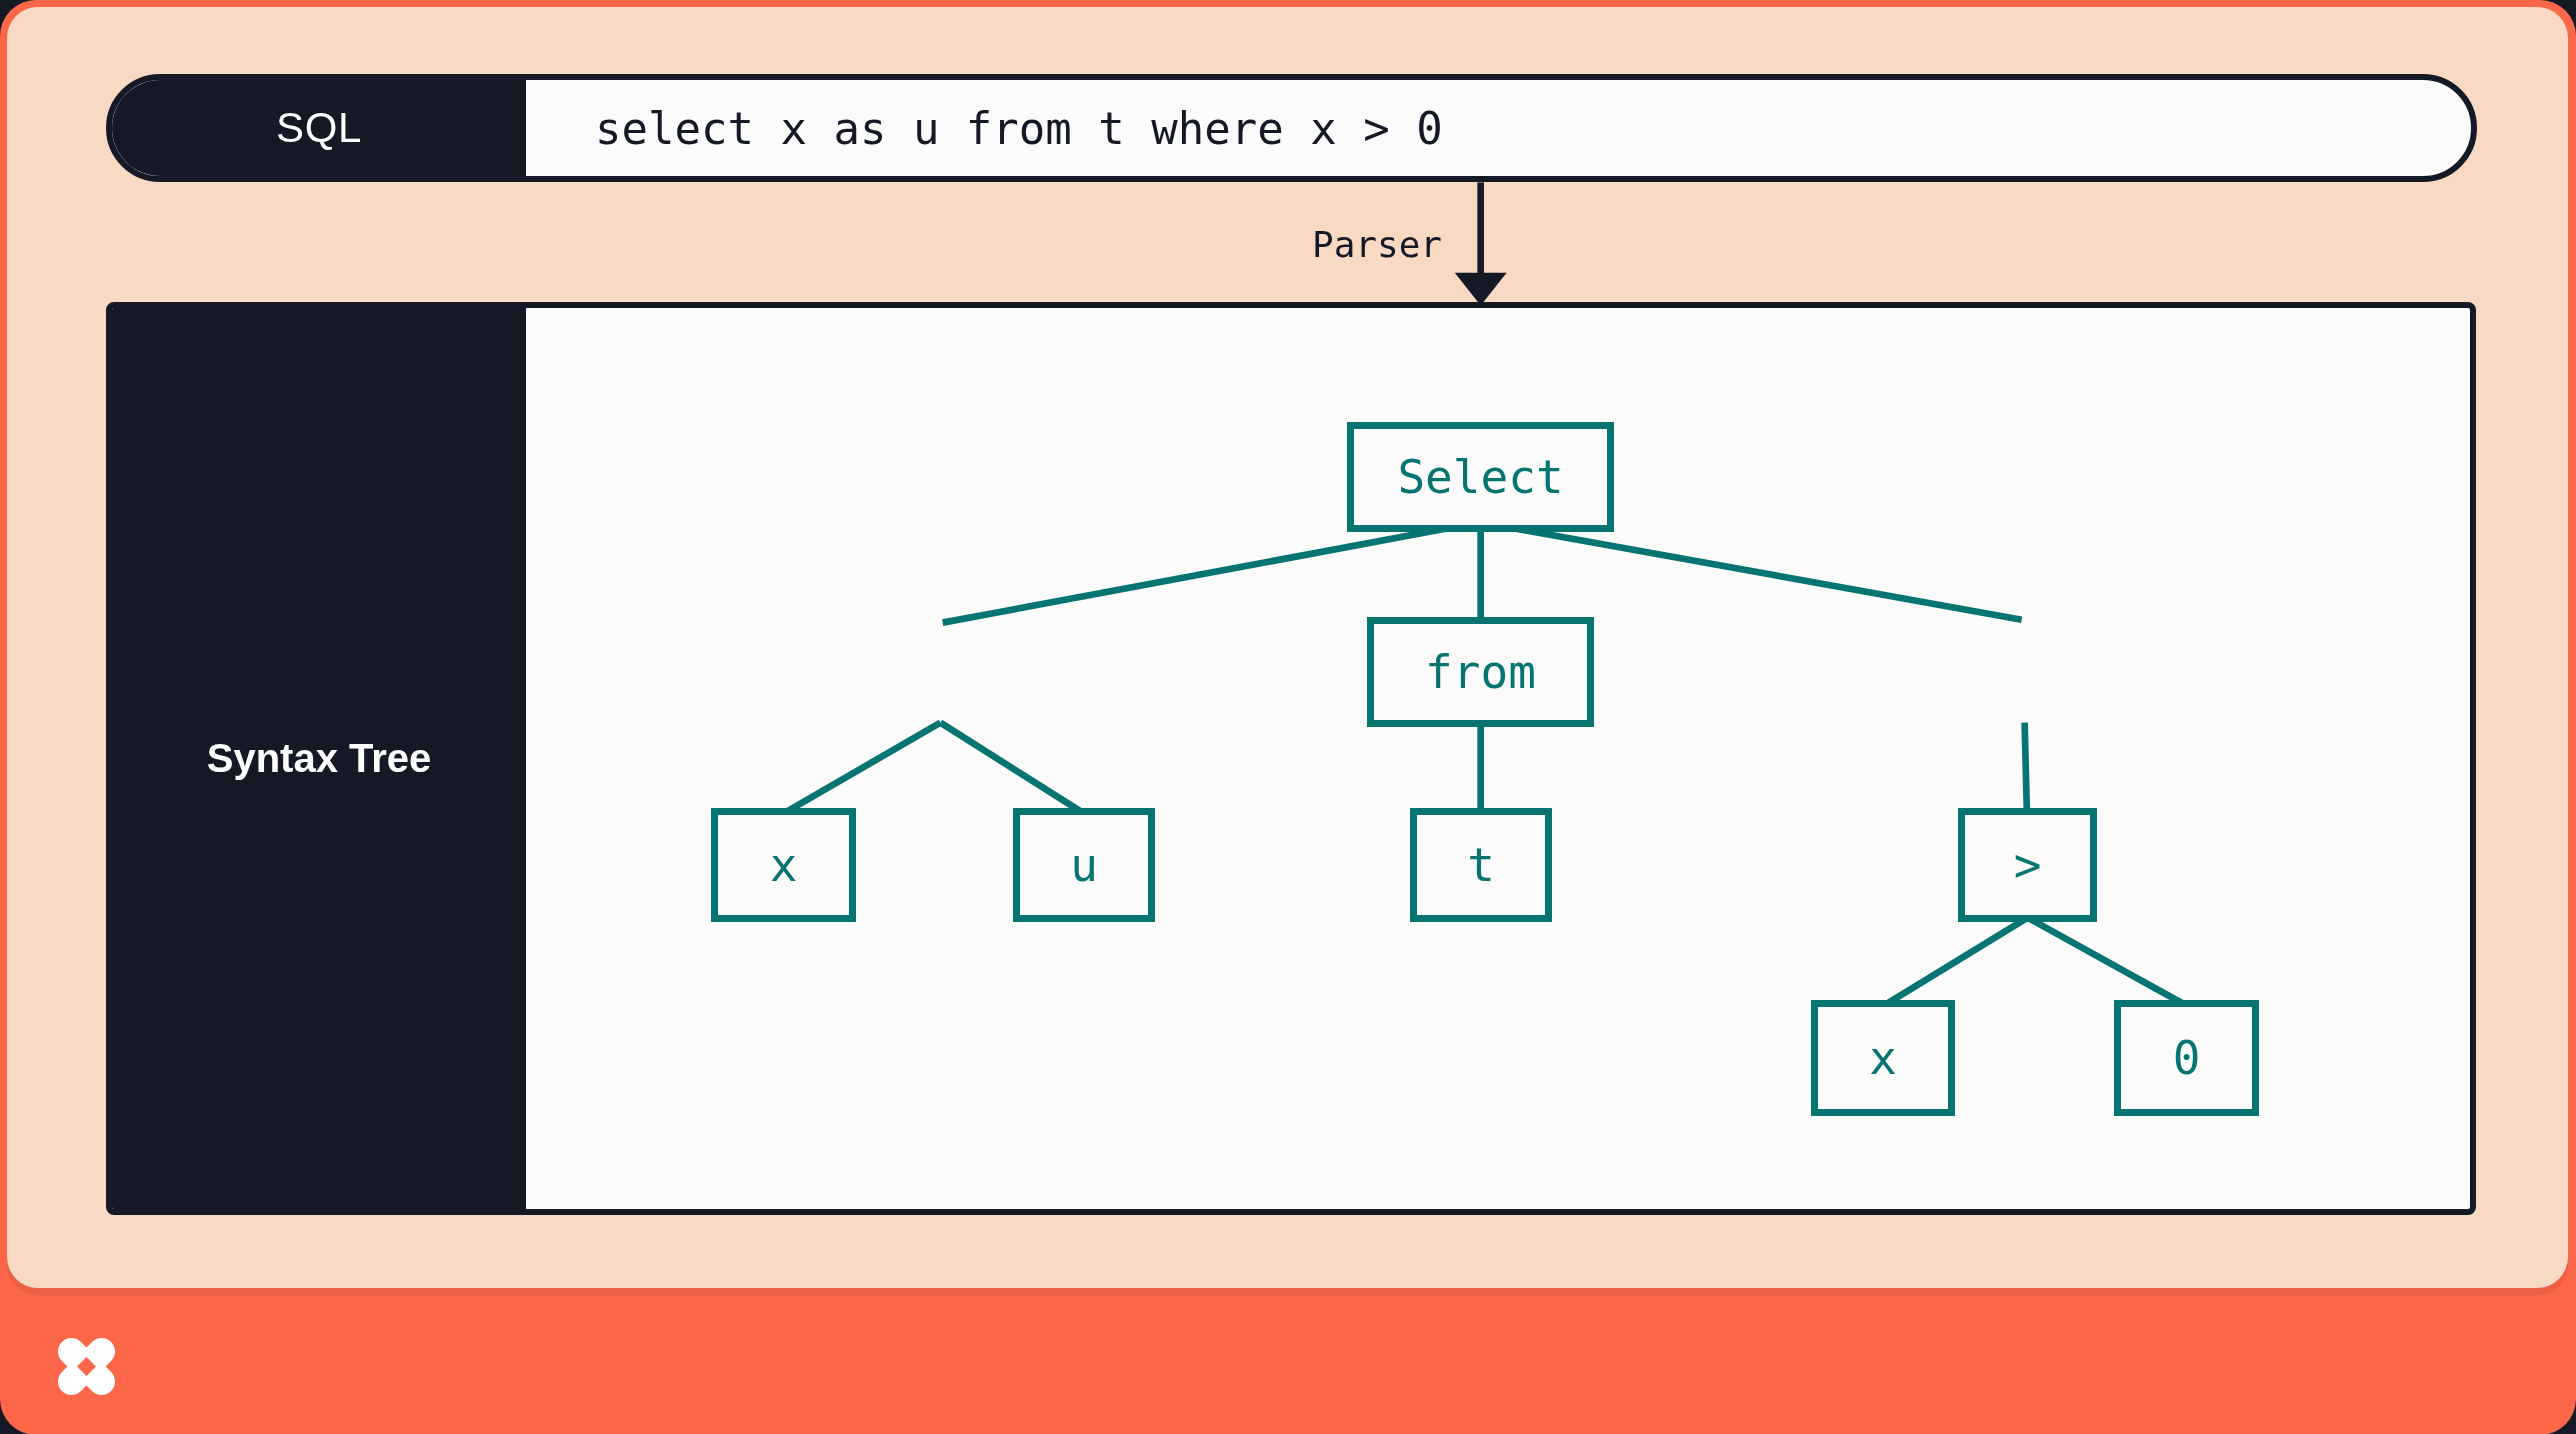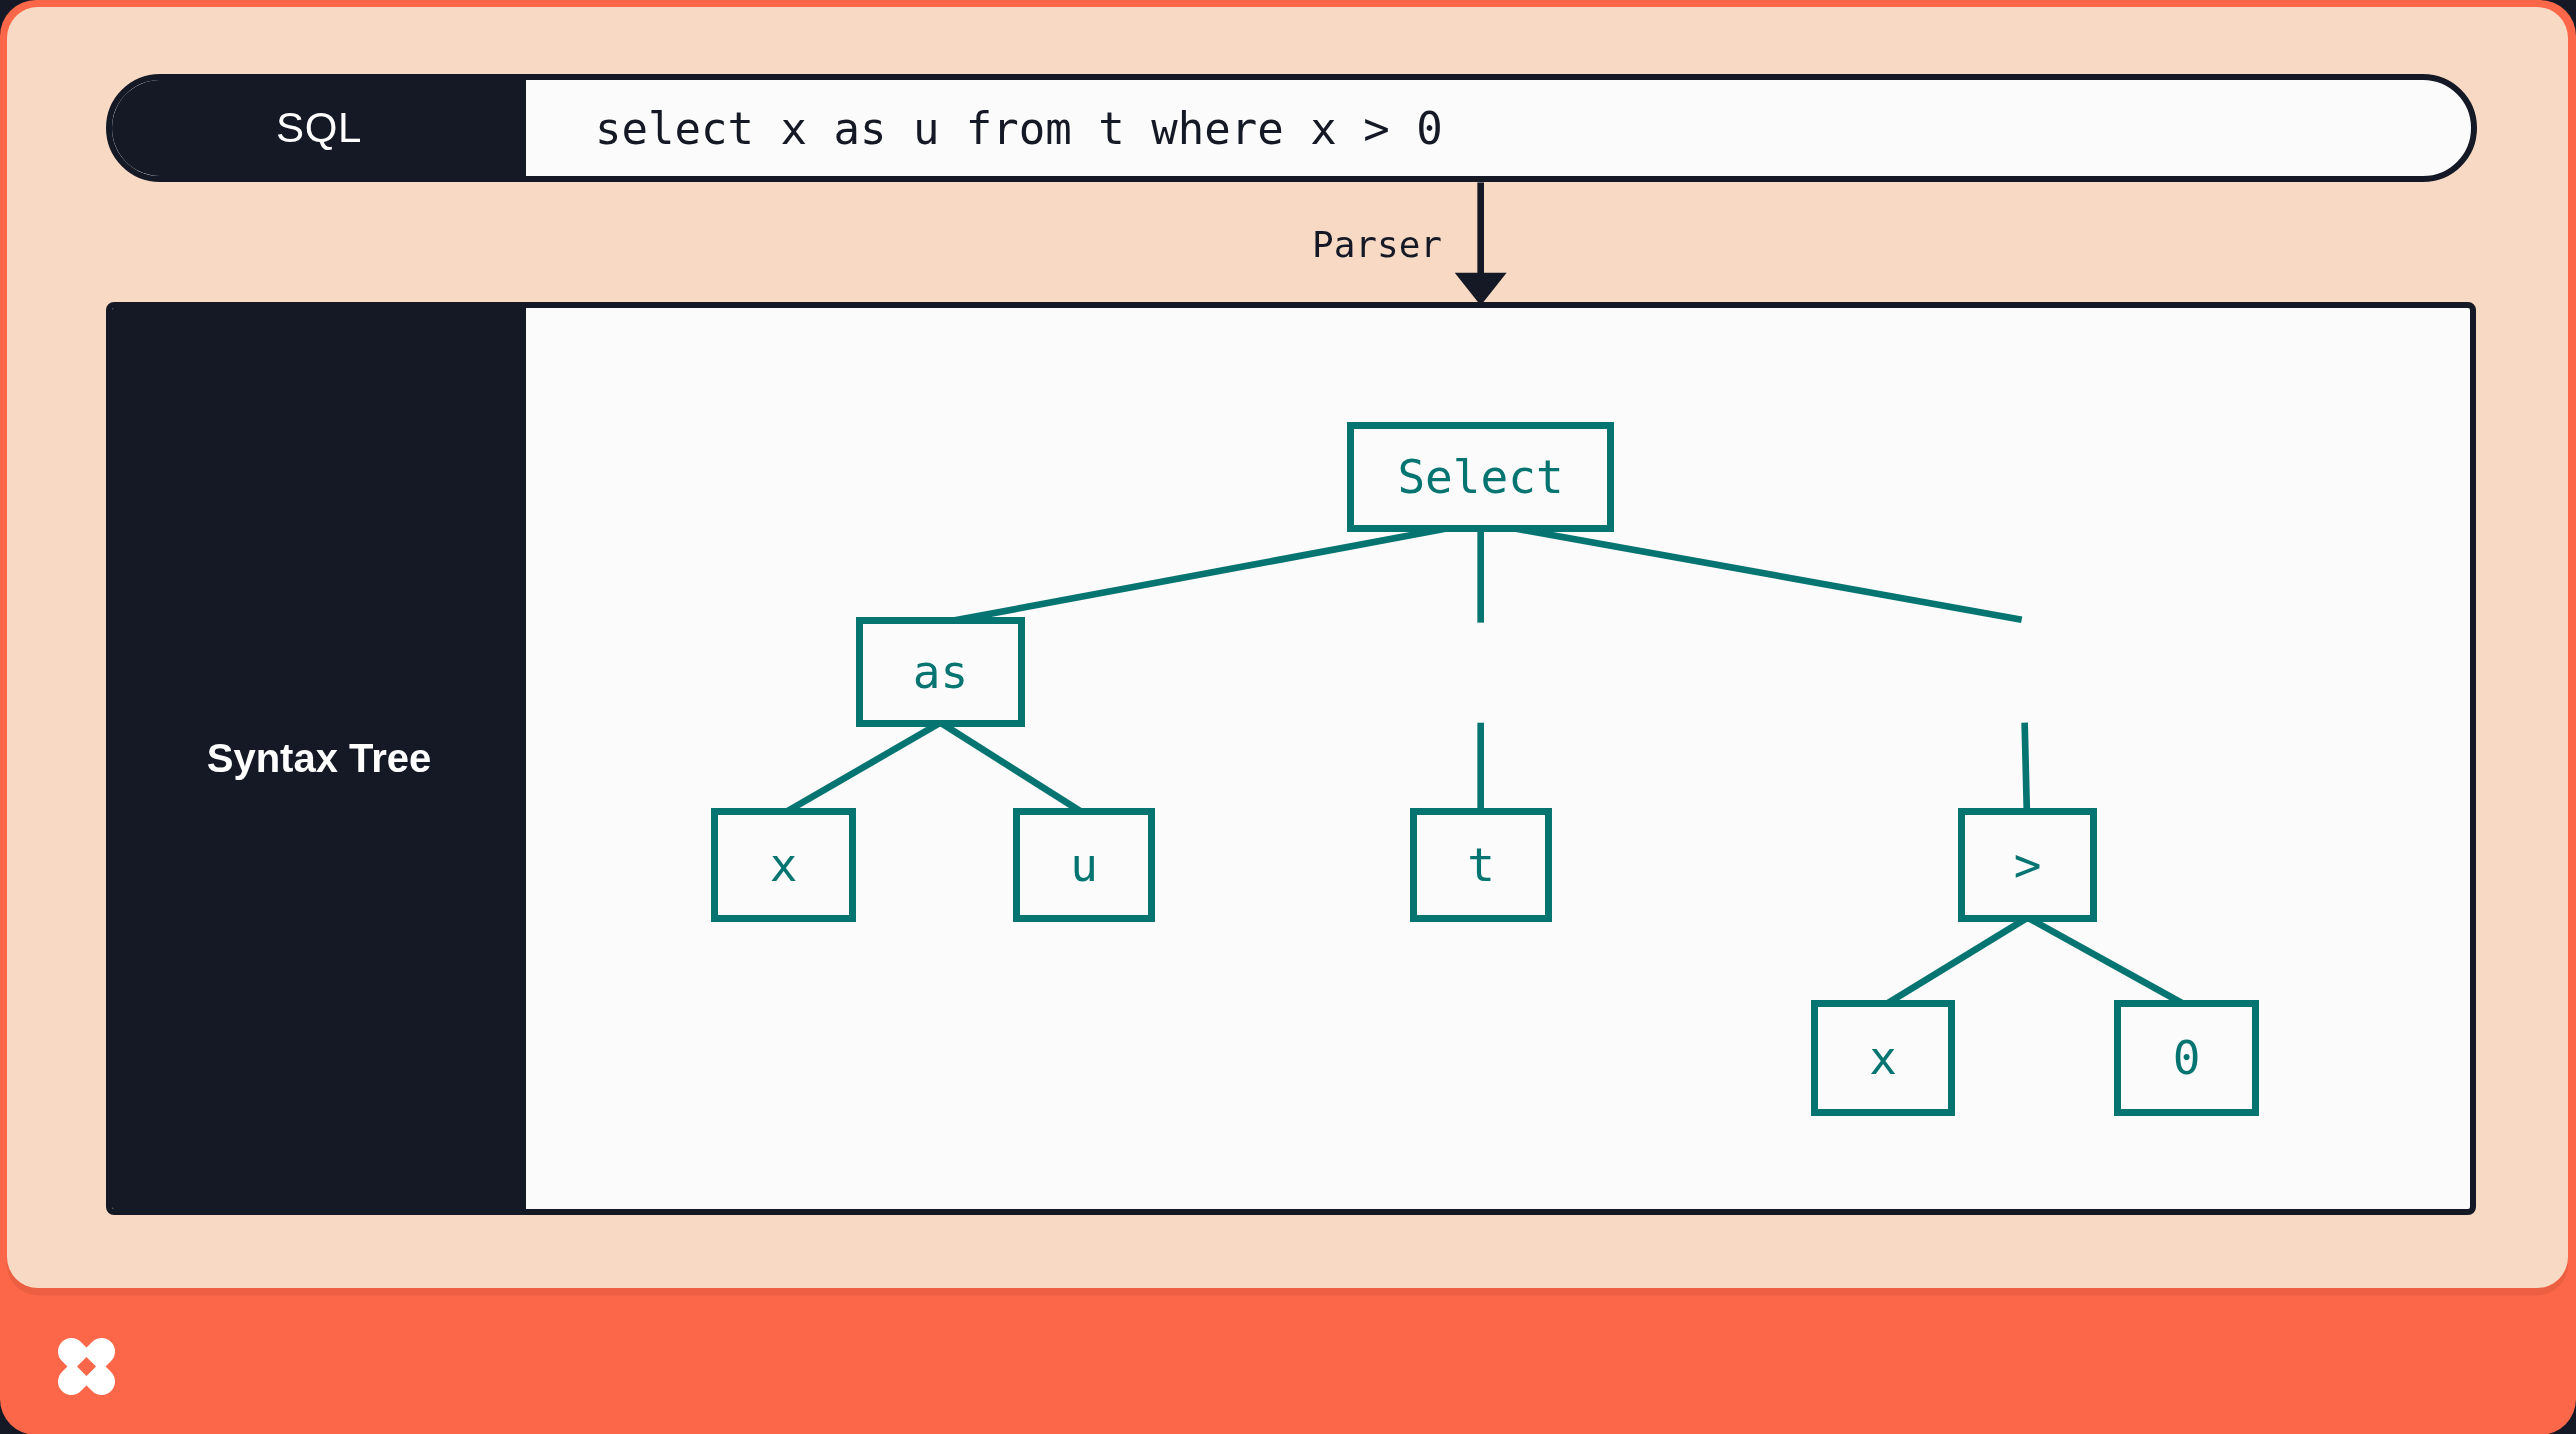--- a/index.html
+++ b/index.html
@@ -116,21 +116,21 @@
       <line class="edge" x1="2044" y1="713" x2="2728" y2="836"></line>
       <line class="edge" x1="1269" y1="975" x2="1058" y2="1097"></line>
       <line class="edge" x1="1269" y1="975" x2="1462" y2="1097"></line>
       <line class="edge" x1="1998" y1="975" x2="1998" y2="1097"></line>
       <line class="edge" x1="2732" y1="975" x2="2735" y2="1096"></line>
       <line class="edge" x1="2736" y1="1238" x2="2543" y2="1356"></line>
       <line class="edge" x1="2736" y1="1238" x2="2949" y2="1356"></line>
     </svg>
 
     <div class="node" style="left:1347px;top:422px;width:267px;height:110px">Select</div>
-    <div class="node" style="left:856px;top:617px;width:169px;height:110px">as</div>
+    <div class="node" style="left:1367px;top:617px;width:227px;height:110px">from</div>
     <div class="node" style="left:711px;top:808px;width:145px;height:114px">x</div>
     <div class="node" style="left:1013px;top:808px;width:142px;height:114px">u</div>
     <div class="node" style="left:1410px;top:808px;width:142px;height:114px">t</div>
     <div class="node" style="left:1958px;top:808px;width:139px;height:114px">&gt;</div>
     <div class="node" style="left:1811px;top:1000px;width:144px;height:116px">x</div>
     <div class="node" style="left:2114px;top:1000px;width:145px;height:116px">0</div>
 
     <div class="footer">
       <svg class="logo" viewBox="0 0 100 100">
         <g>

